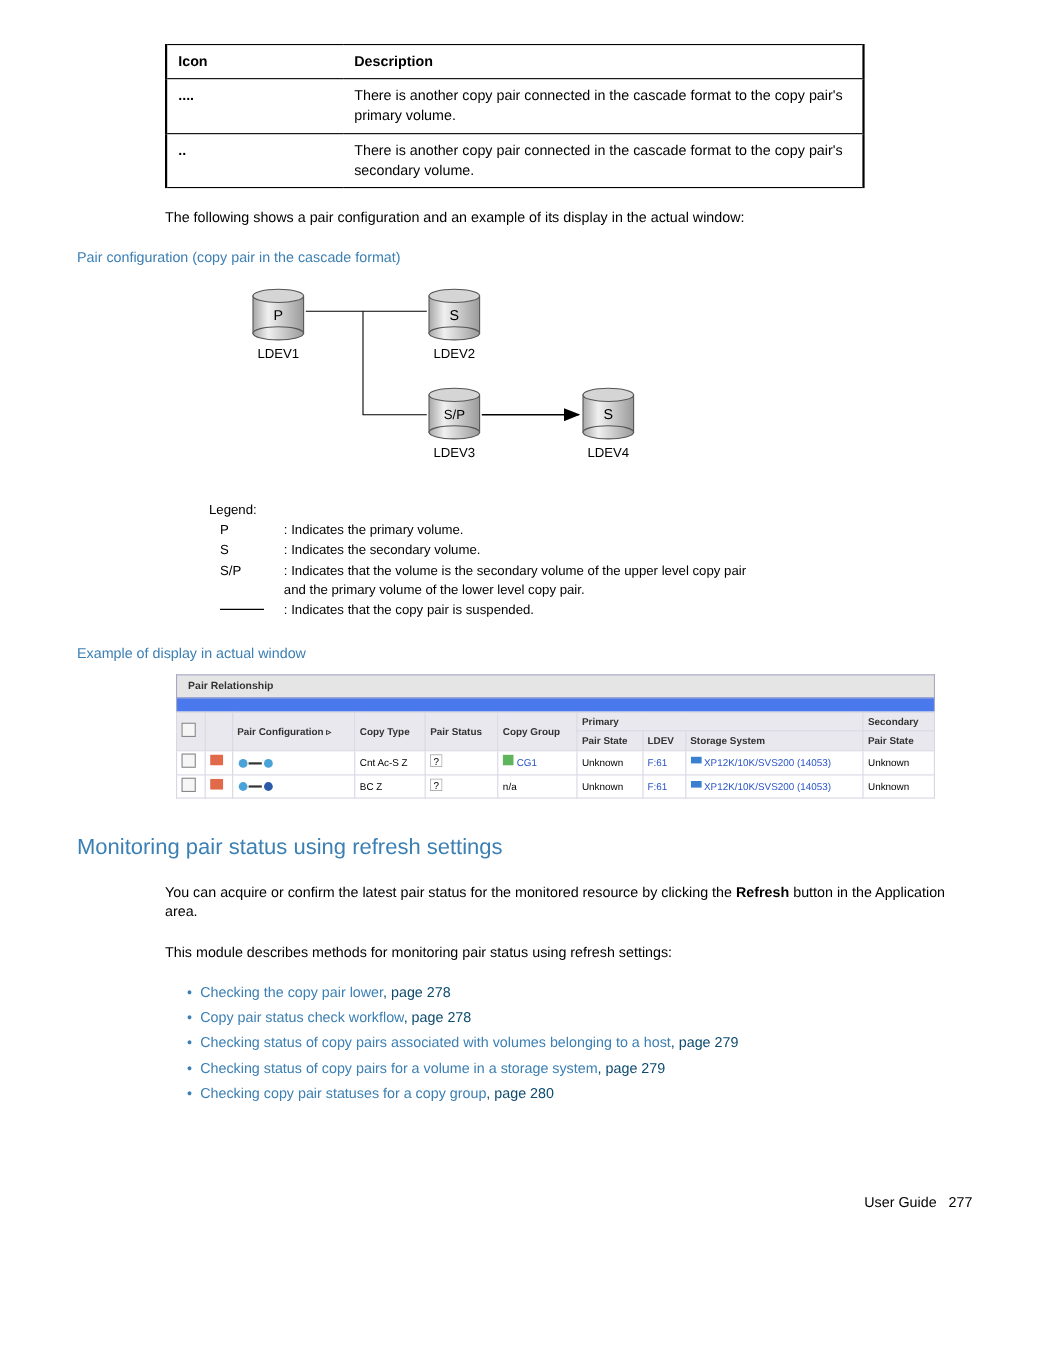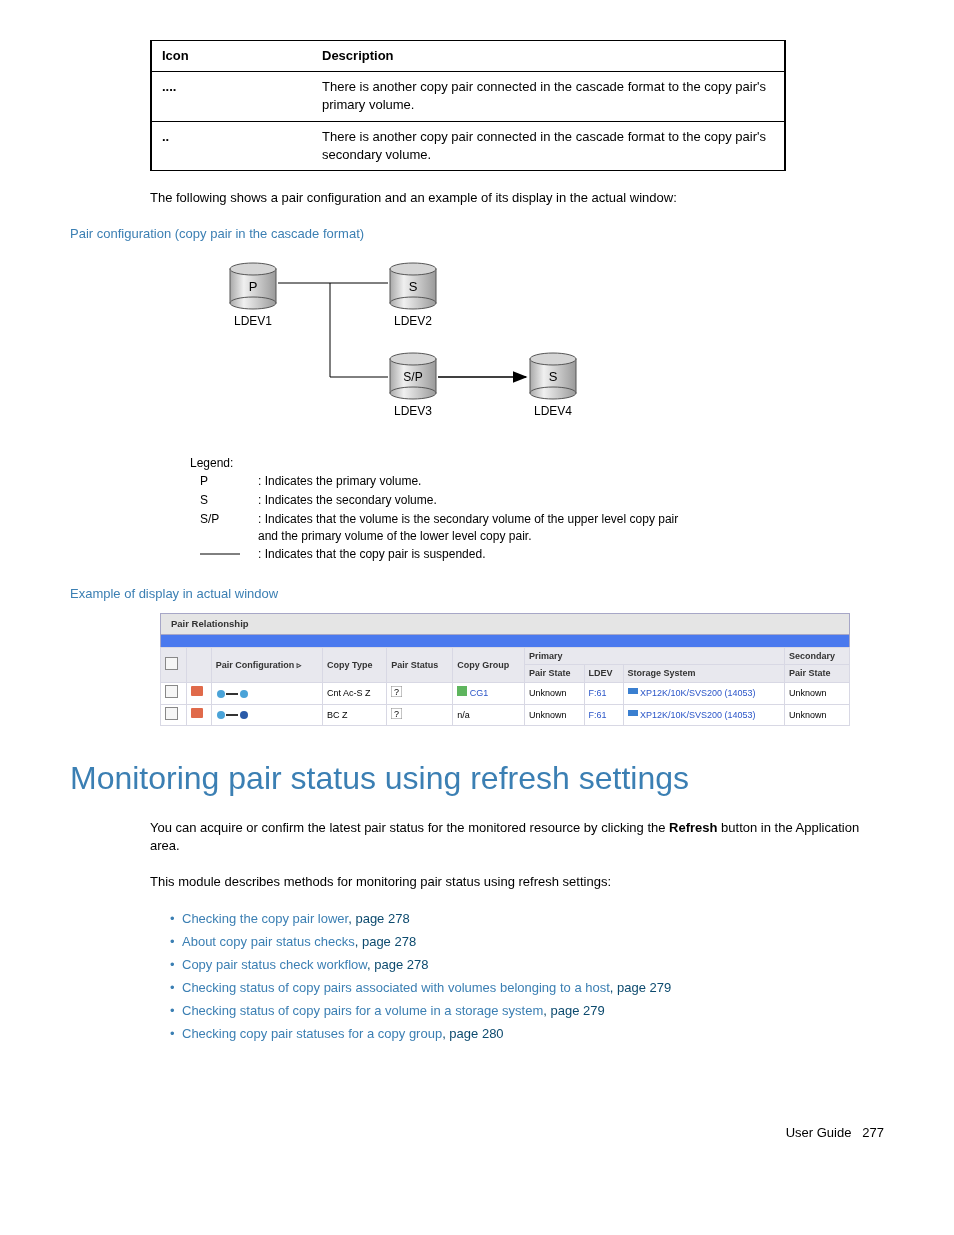--- a/index.html
+++ b/index.html
@@ -87,21 +87,21 @@
   }
   .ws-grid th {
     background: #e8e8ee;
     font-weight: bold;
     color: #333;
   }
   .ws-grid .link { color: #2a55c8; }
   h2.section {
     color: #3b7fb3;
     font-weight: normal;
-    font-size: 32px;
+    font-size: 20px;
     margin: 30px 0 10px 0;
   }
   ul.links {
     margin: 0 0 0 100px;
     padding: 0;
     list-style: none;
   }
   ul.links li {
     margin: 5px 0;
     color: #3b7fb3;
@@ -309,21 +309,20 @@
 <h2 class="section">Monitoring pair status using refresh settings</h2>
 
 <p class="para">
   <span>You can acquire or confirm the latest pair status for the monitored resource by clicking the </span><b>Refresh</b><span> button in the Application area.</span>
 </p>
 
 <p class="para">This module describes methods for monitoring pair status using refresh settings:</p>
 
 <ul class="links">
   <li><span class="linktext">Checking the copy pair lower</span><span class="page">, page 278</span></li>
-  <li><span class="linktext">About copy pair status checks</span><span class="page">, page 278</span></li>
   <li><span class="linktext">Copy pair status check workflow</span><span class="page">, page 278</span></li>
   <li><span class="linktext">Checking status of copy pairs associated with volumes belonging to a host</span><span class="page">, page 279</span></li>
   <li><span class="linktext">Checking status of copy pairs for a volume in a storage system</span><span class="page">, page 279</span></li>
   <li><span class="linktext">Checking copy pair statuses for a copy group</span><span class="page">, page 280</span></li>
 </ul>
 
 <div class="footer">
   <span>User Guide</span>&nbsp;&nbsp;&nbsp;<span>277</span>
 </div>
 

